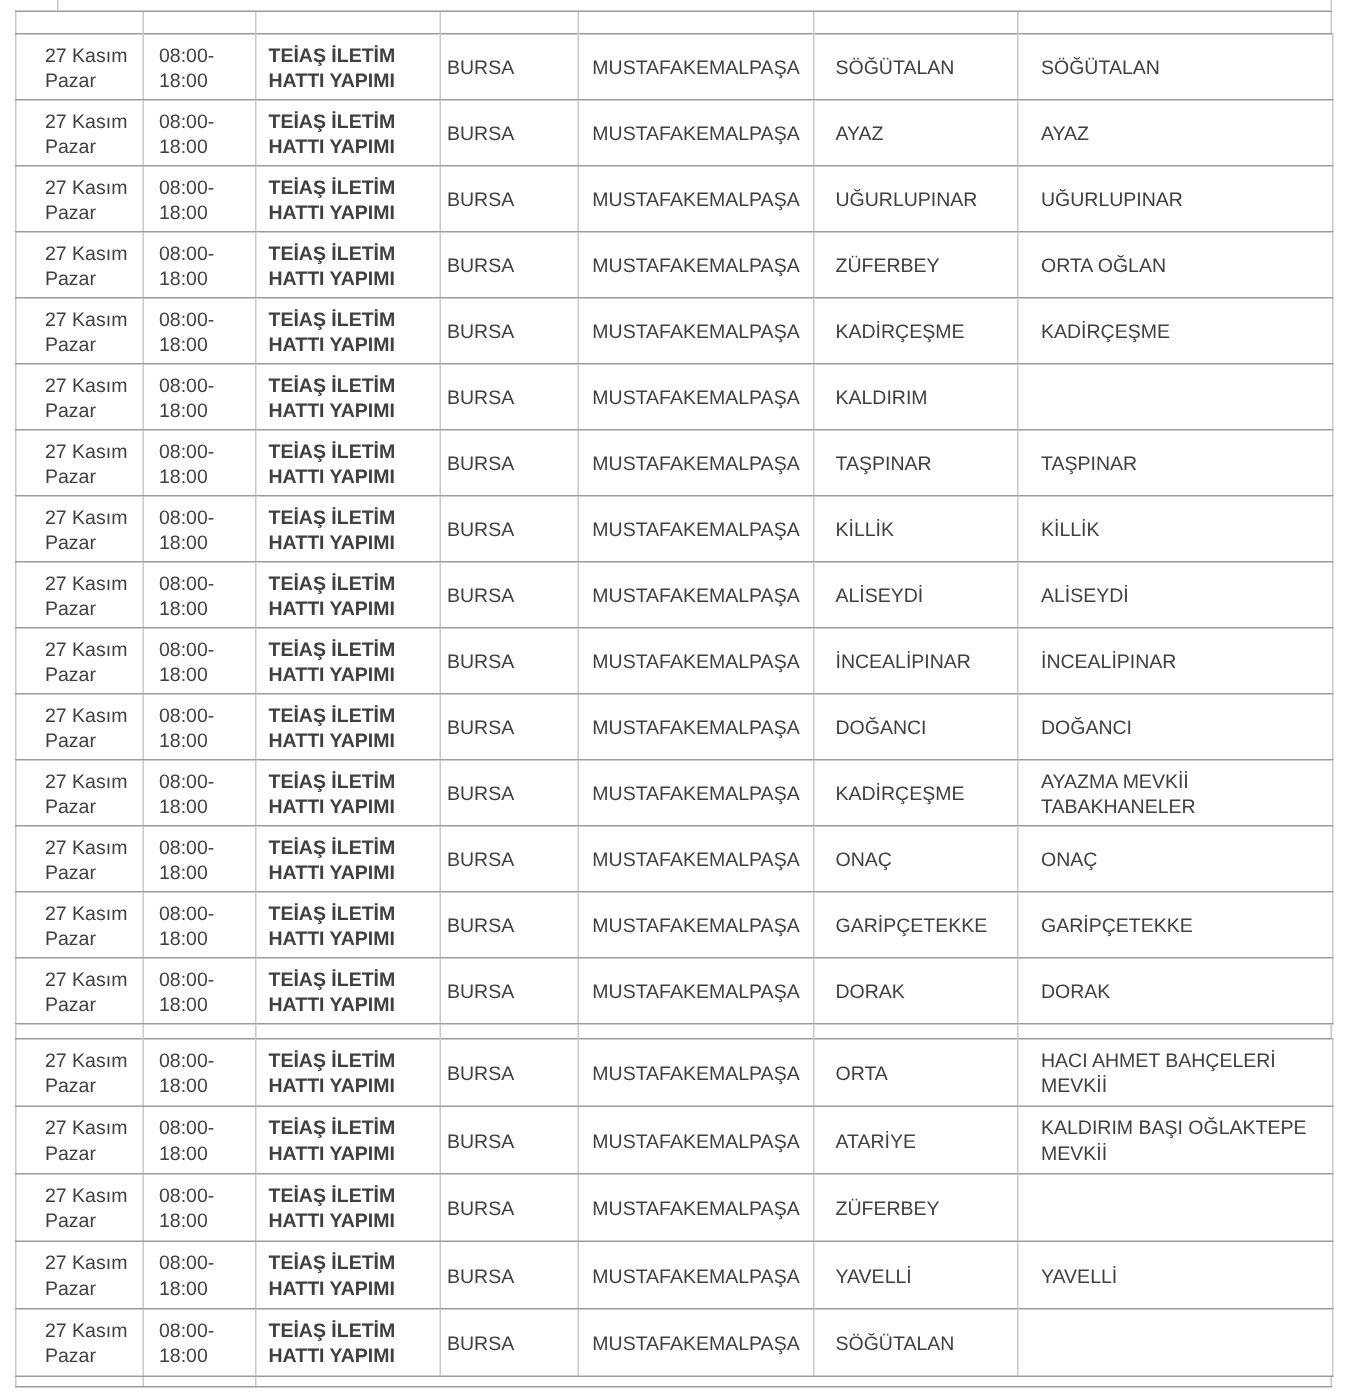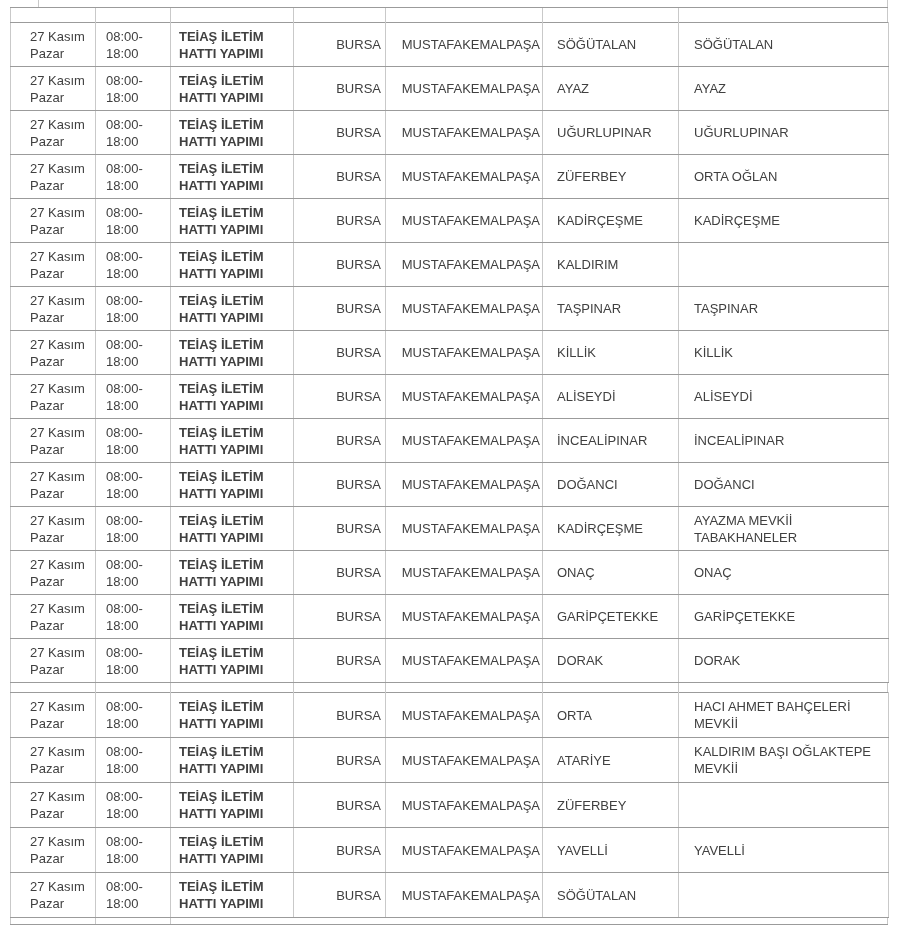--- a/index.html
+++ b/index.html
@@ -67,22 +67,22 @@
     overflow: hidden;
     color: #404040;
     background: #ffffff;
   }
   .t1 td { height: 39px; } 
   .t2 td { height: 40px; } 
 
   td.c-date     { padding-left: 19px; margin-top: 48px; }
   td.c-hours    { padding-left: 10px; }
   td.c-reason   { padding-left: 8px; font-weight: bold;  }
-  td.c-province { text-align: right; padding-left: 4px; }
-  td.c-district { text-align: right; padding-left: 2px; padding-right: 2px; }
+  td.c-province { text-align: left; padding-left: 4px; }
+  td.c-district { text-align: center; padding-left: 2px; padding-right: 2px; }
   td.c-neigh    { padding-left: 14px; }
   td.c-loc      { padding-left: 15px; }
 </style>
 </head>
 <body>
 
 <div class="sheet">
 
   <div class="top-fragment">
     <span class="stub" style="left:28px;"></span>

